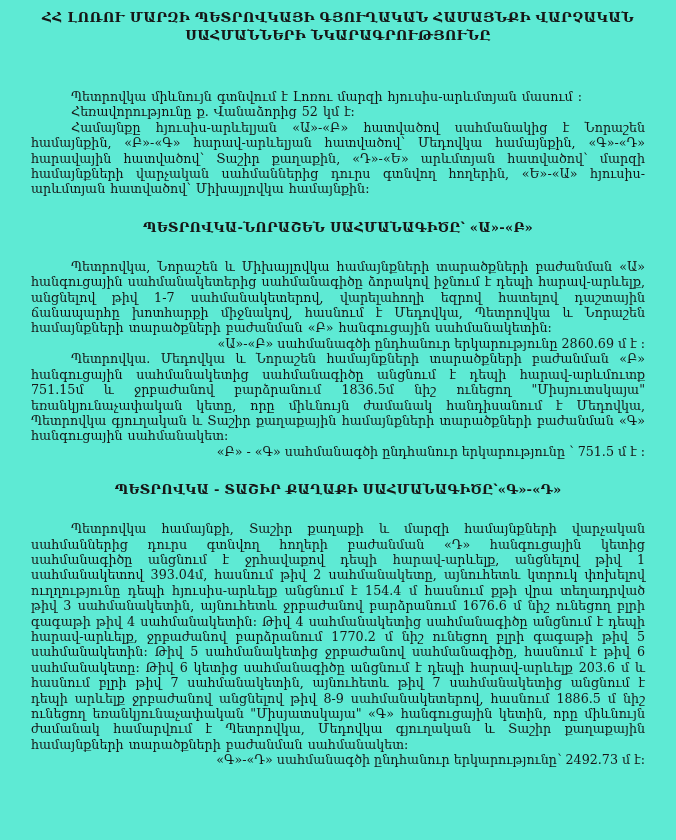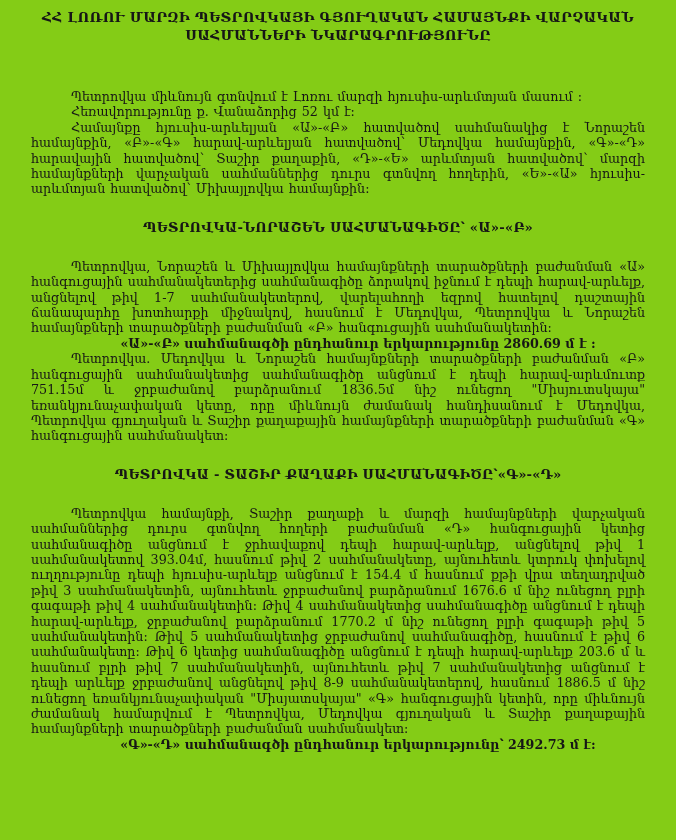--- a/index.html
+++ b/index.html
@@ -12,21 +12,21 @@
     height: 840px;
     overflow: hidden;
     font-family: "DejaVu Serif", "DejaVu Sans", serif;
     color: #161616;
   }
   .page {
     box-sizing: border-box;
     width: 676px;
     height: 840px;
     padding: 8px 31px 16px 31px;
-    background: #84cc16;
+    background: #5eead4;
   }
   .doc-title {
     text-align: center;
     font-weight: bold;
     font-size: 13.6px;
     line-height: 18px;
     letter-spacing: 0.2px;
     margin: 0 0 45px 0;
   }
   .para {
@@ -41,24 +41,23 @@
     text-align: center;
     font-weight: bold;
     font-size: 13.2px;
     line-height: 16px;
     letter-spacing: 0.2px;
     margin: 23px 0 23px 0;
   }
   .length-line {
     font-size: 12.7px;
     line-height: 15.4px;
-    text-align: center;
+    text-align: right;
     text-indent: 40px;
     margin: 0;
-    font-weight: bold;
   }
 </style>
 </head>
 <body>
 
 <div class="page">
 
   <h1 class="doc-title">ՀՀ ԼՈՌՈՒ ՄԱՐԶԻ ՊԵՏՐՈՎԿԱՅԻ ԳՅՈՒՂԱԿԱՆ ՀԱՄԱՅՆՔԻ ՎԱՐՉԱԿԱՆ ՍԱՀՄԱՆՆԵՐԻ ՆԿԱՐԱԳՐՈՒԹՅՈՒՆԸ</h1>
 
   <p class="para">Պետրովկա միևնույն գտնվում է Լոռու մարզի հյուսիս-արևմտյան մասում :</p>
@@ -69,20 +68,21 @@
 
   <h2 class="section-heading">ՊԵՏՐՈՎԿԱ-ՆՈՐԱՇԵՆ ՍԱՀՄԱՆԱԳԻԾԸ՝ «Ա»-«Բ»</h2>
 
   <p class="para">Պետրովկա, Նորաշեն և Միխայլովկա համայնքների տարածքների բաժանման «Ա» հանգուցային սահմանակետերից սահմանագիծը ձորակով իջնում է դեպի հարավ-արևելք, անցնելով թիվ 1-7 սահմանակետերով, վարելահողի եզրով հատելով դաշտային ճանապարհը խոտհարքի միջնակով, հասնում է Մեդովկա, Պետրովկա և Նորաշեն համայնքների տարածքների բաժանման «Բ» հանգուցային սահմանակետին:</p>
 
   <p class="length-line">«Ա»-«Բ» սահմանագծի ընդհանուր երկարությունը 2860.69 մ է :</p>
 
 
   <p class="para">Պետրովկա. Մեդովկա և Նորաշեն համայնքների տարածքների բաժանման «Բ» հանգուցային սահմանակետից սահմանագիծը անցնում է դեպի հարավ-արևմուտք 751.15մ և ջրբաժանով բարձրանում 1836.5մ նիշ ունեցող "Միսյուտսկայա" եռանկյունաչափական կետը, որը միևնույն ժամանակ հանդիսանում է Մեդովկա, Պետրովկա գյուղական և Տաշիր քաղաքային համայնքների տարածքների բաժանման «Գ» հանգուցային սահմանակետ:</p>
 
+  <p class="length-line">«Բ» - «Գ» սահմանագծի ընդհանուր երկարությունը ՝ 751.5 մ է :</p>
 
   <h2 class="section-heading">ՊԵՏՐՈՎԿԱ - ՏԱՇԻՐ ՔԱՂԱՔԻ ՍԱՀՄԱՆԱԳԻԾԸ՝«Գ»-«Դ»</h2>
 
   <p class="para">Պետրովկա համայնքի, Տաշիր քաղաքի և մարզի համայնքների վարչական սահմաններից դուրս գտնվող հողերի բաժանման «Դ» հանգուցային կետից սահմանագիծը անցնում է ջրհավաքով դեպի հարավ-արևելք, անցնելով թիվ 1 սահմանակետով 393.04մ, հասնում թիվ 2 սահմանակետը, այնուհետև կտրուկ փոխելով ուղղությունը դեպի հյուսիս-արևելք անցնում է 154.4 մ հասնում քթի վրա տեղադրված թիվ 3 սահմանակետին, այնուհետև ջրբաժանով բարձրանում 1676.6 մ նիշ ունեցող բլրի գագաթի թիվ 4 սահմանակետին: Թիվ 4 սահմանակետից սահմանագիծը անցնում է դեպի հարավ-արևելք, ջրբաժանով բարձրանում 1770.2 մ նիշ ունեցող բլրի գագաթի թիվ 5 սահմանակետին: Թիվ 5 սահմանակետից ջրբաժանով սահմանագիծը, հասնում է թիվ 6 սահմանակետը: Թիվ 6 կետից սահմանագիծը անցնում է դեպի հարավ-արևելք 203.6 մ և հասնում բլրի թիվ 7 սահմանակետին, այնուհետև թիվ 7 սահմանակետից անցնում է դեպի արևելք ջրբաժանով անցնելով թիվ 8-9 սահմանակետերով, հասնում 1886.5 մ նիշ ունեցող եռանկյունաչափական "Միսյատսկայա" «Գ» հանգուցային կետին, որը միևնույն ժամանակ համարվում է Պետրովկա, Մեդովկա գյուղական և Տաշիր քաղաքային համայնքների տարածքների բաժանման սահմանակետ:</p>
 
   <p class="length-line">«Գ»-«Դ» սահմանագծի ընդհանուր երկարությունը՝ 2492.73 մ է:</p>
 
 </div>
 
 </body></html>

